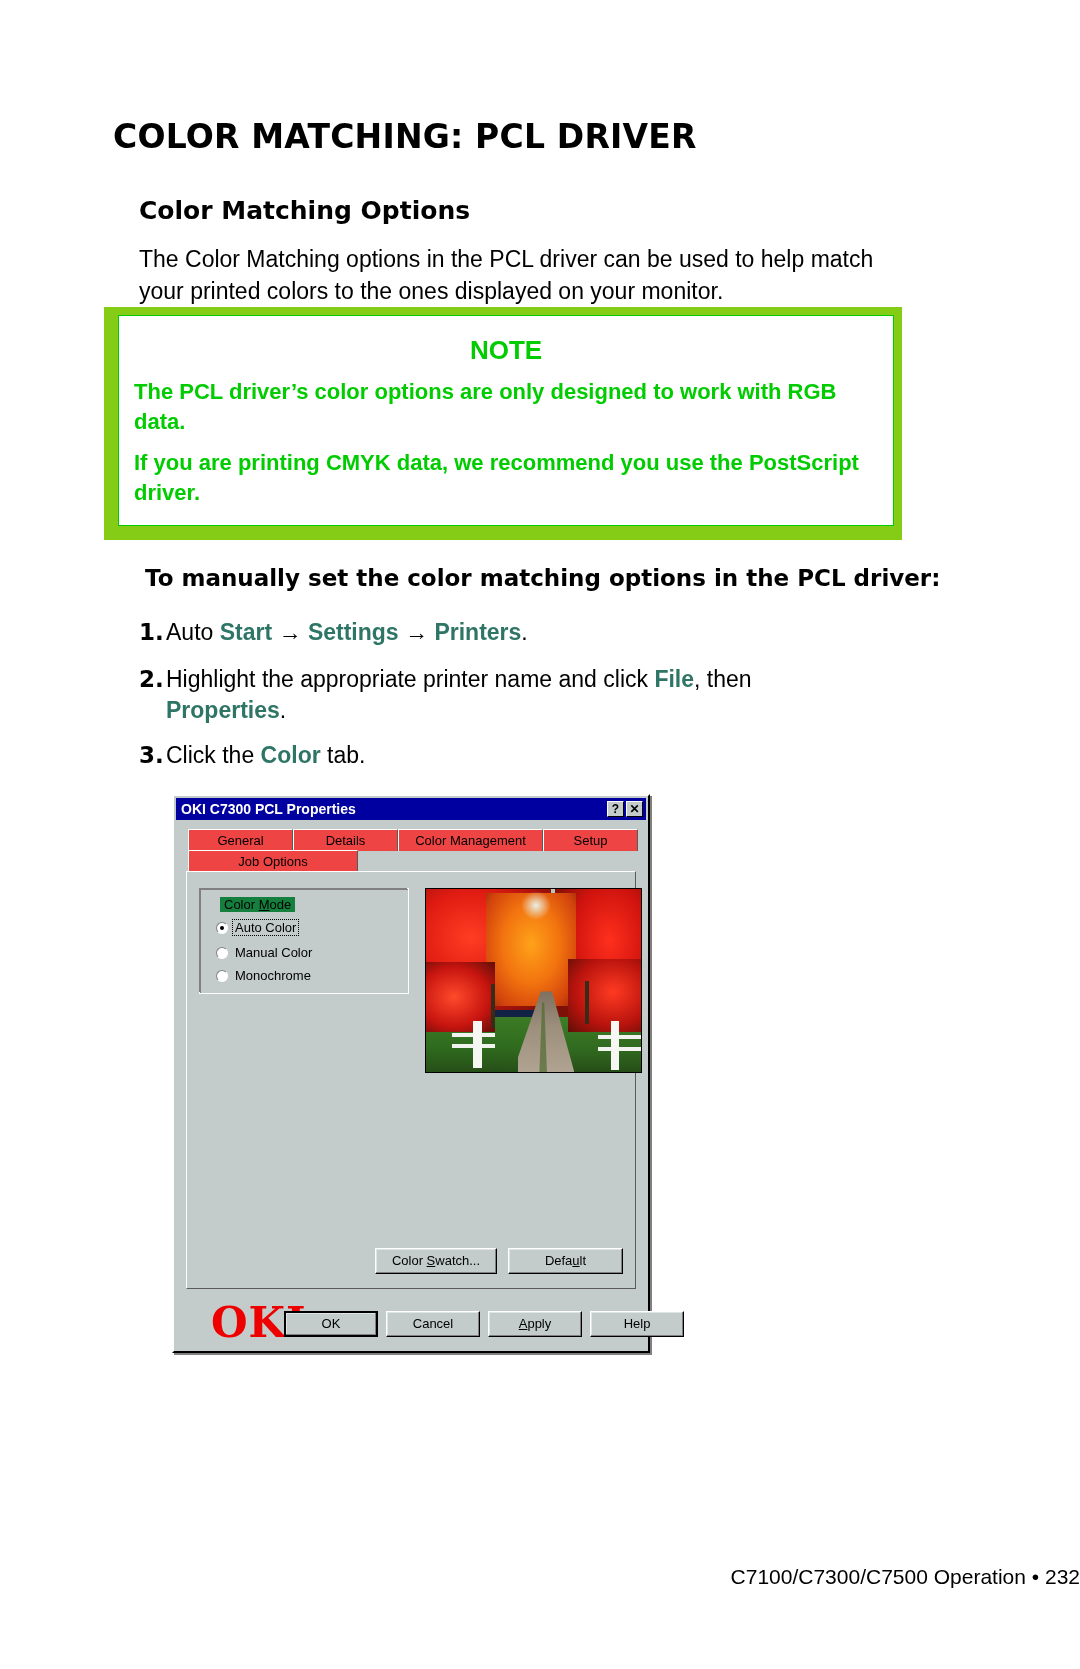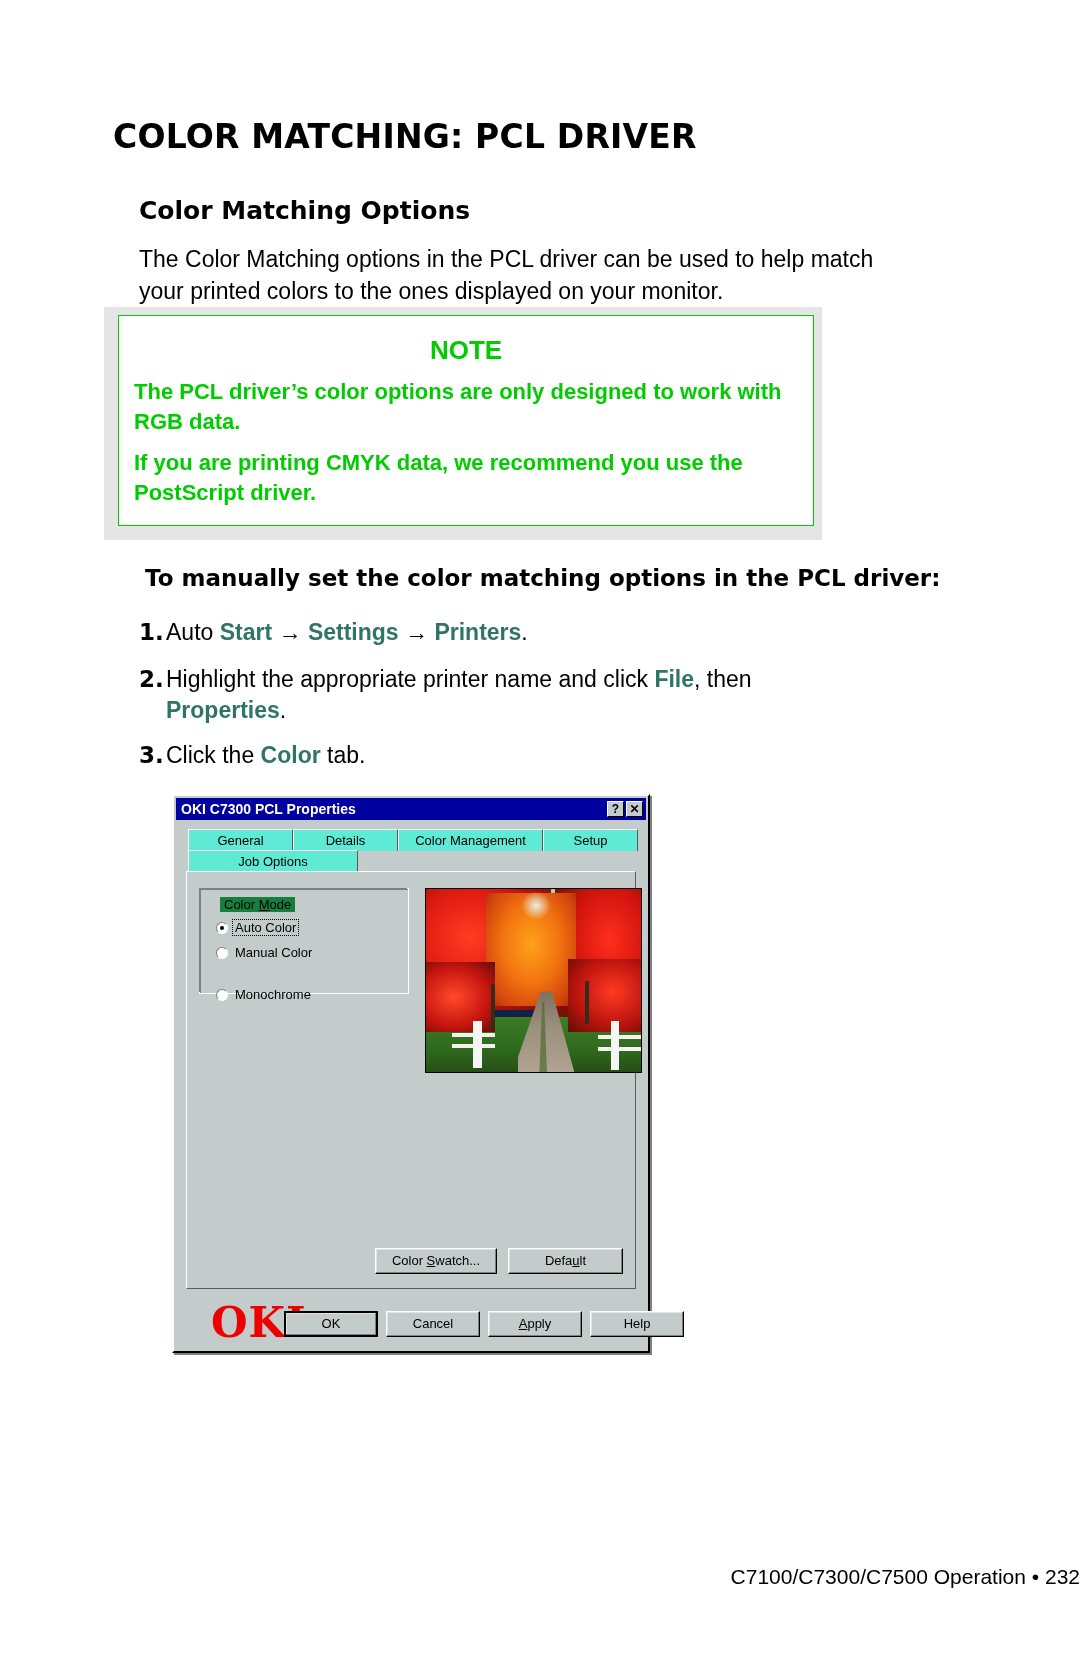--- a/index.html
+++ b/index.html
@@ -25,22 +25,22 @@
     font-family:"DejaVu Sans", sans-serif;
   }
   .body-p{
     position:absolute;left:139px;top:220px;width:760px;
     font-size:23px;line-height:32px;
     font-family:"Liberation Sans", sans-serif;
   }
 
   
   .note-outer{
-    position:absolute;left:104px;top:307px;width:718px;height:233px;
-    background:#e5e5e5;
+    position:absolute;left:104px;top:307px;width:798px;height:233px;
+    background:#84cc16;
   }
   .note-inner{
     position:absolute;left:14px;top:8px;right:8px;bottom:14px;
     background:#ffffff;
     border:1px solid #00cc00;
     box-sizing:border-box;
   }
   .note-title{
     text-align:center;color:#00cc00;font-weight:bold;font-size:26px;
     margin-top:19px;font-family:"Liberation Sans", sans-serif;
@@ -97,21 +97,21 @@
     border-right:1px solid #000;border-bottom:1px solid #000;
     font-size:12px;line-height:14px;text-align:center;font-weight:bold;
     color:#000;box-sizing:border-box;
   }
 
   
   .tabrow{position:absolute;left:14px;height:22px;display:flex;}
   .tabrow1{top:33px;width:450px;}
   .tabrow2{top:54px;width:450px;flex-direction:column;}
   .tab{
-    background:#5eead4;
+    background:#ef4444;
     border-top:1px solid #ffffff;border-left:1px solid #ffffff;
     border-right:1px solid #5a5a5a;
     font-size:13px;color:#000;text-align:center;
     line-height:21px;height:22px;box-sizing:border-box;
     white-space:nowrap;
   }
   .tab.active{
     background:#cfd6d6;
     border-bottom:1px solid #cfd6d6;
     font-weight:normal;
@@ -151,21 +151,21 @@
     border-top:1px solid #808080;border-left:1px solid #808080;
     border-right:1px solid #ffffff;border-bottom:1px solid #ffffff;
     box-sizing:border-box;position:relative;flex:0 0 auto;
   }
   .radio .dot.on::after{
     content:"";position:absolute;left:3px;top:3px;width:4px;height:4px;
     border-radius:50%;background:#000;
   }
   .radio .lbl{padding:0 2px;}
   .radio.sel .lbl{outline:1px dotted #000;}
-  .r1{top:31px;} .r2{top:56px;} .r3{top:98px;text-align:center;}
+  .r1{top:31px;} .r2{top:56px;} .r3{top:79px;text-align:center;}
 
   
   .preview{
     position:absolute;left:238px;top:16px;width:215px;height:183px;
     border:1px solid #000;background:#124;overflow:hidden;
   }
   .pv{position:absolute;inset:0;}
   .sky{position:absolute;left:0;top:0;width:100%;height:5%;background:#b9c6c0;}
   .canopyL{position:absolute;left:-4%;top:0;width:62%;height:66%;
     background:radial-gradient(ellipse at 40% 40%, #ff3d22 0%, #e01b12 45%, #a3120c 75%, #6b1208 100%);}

